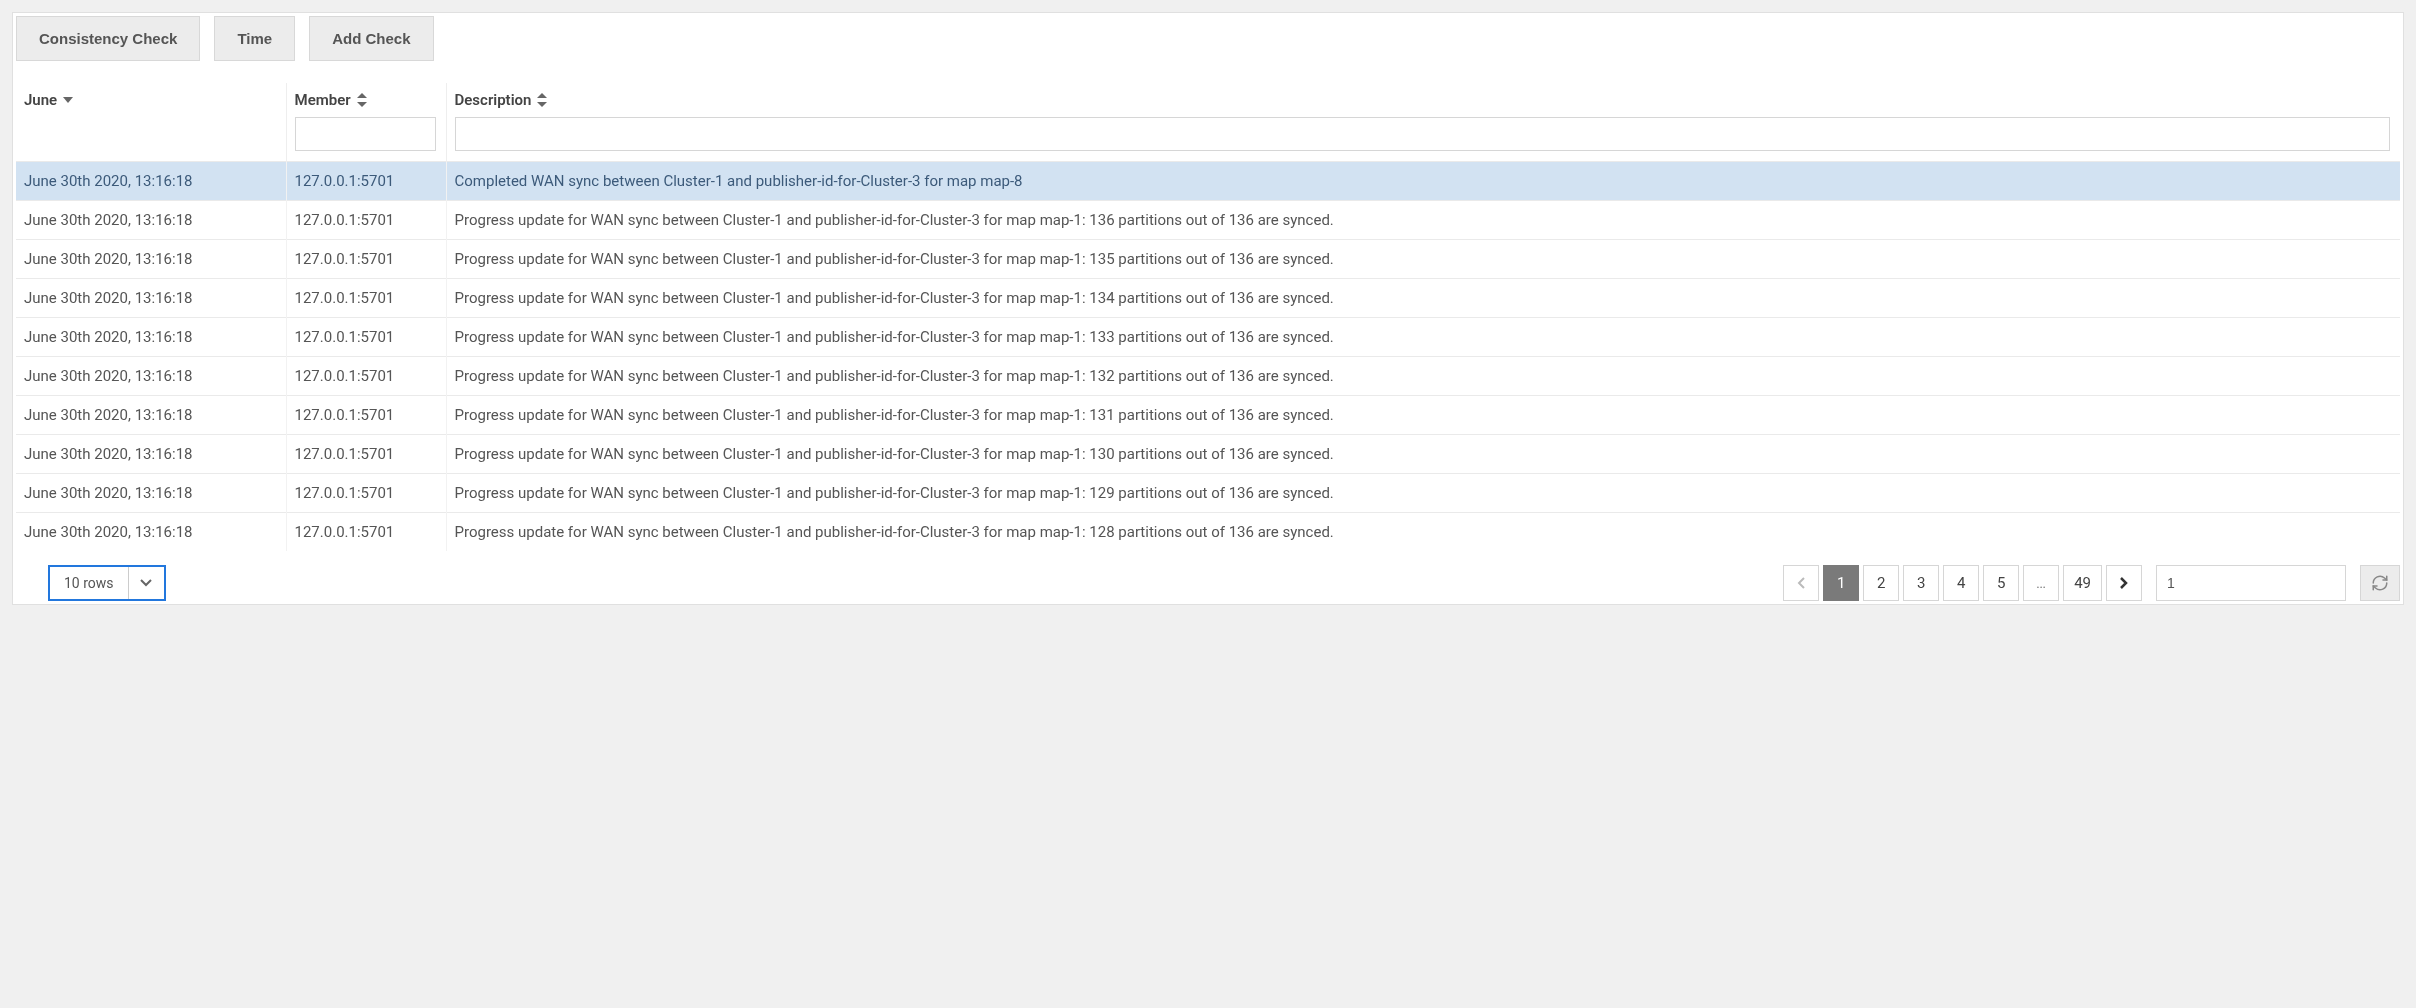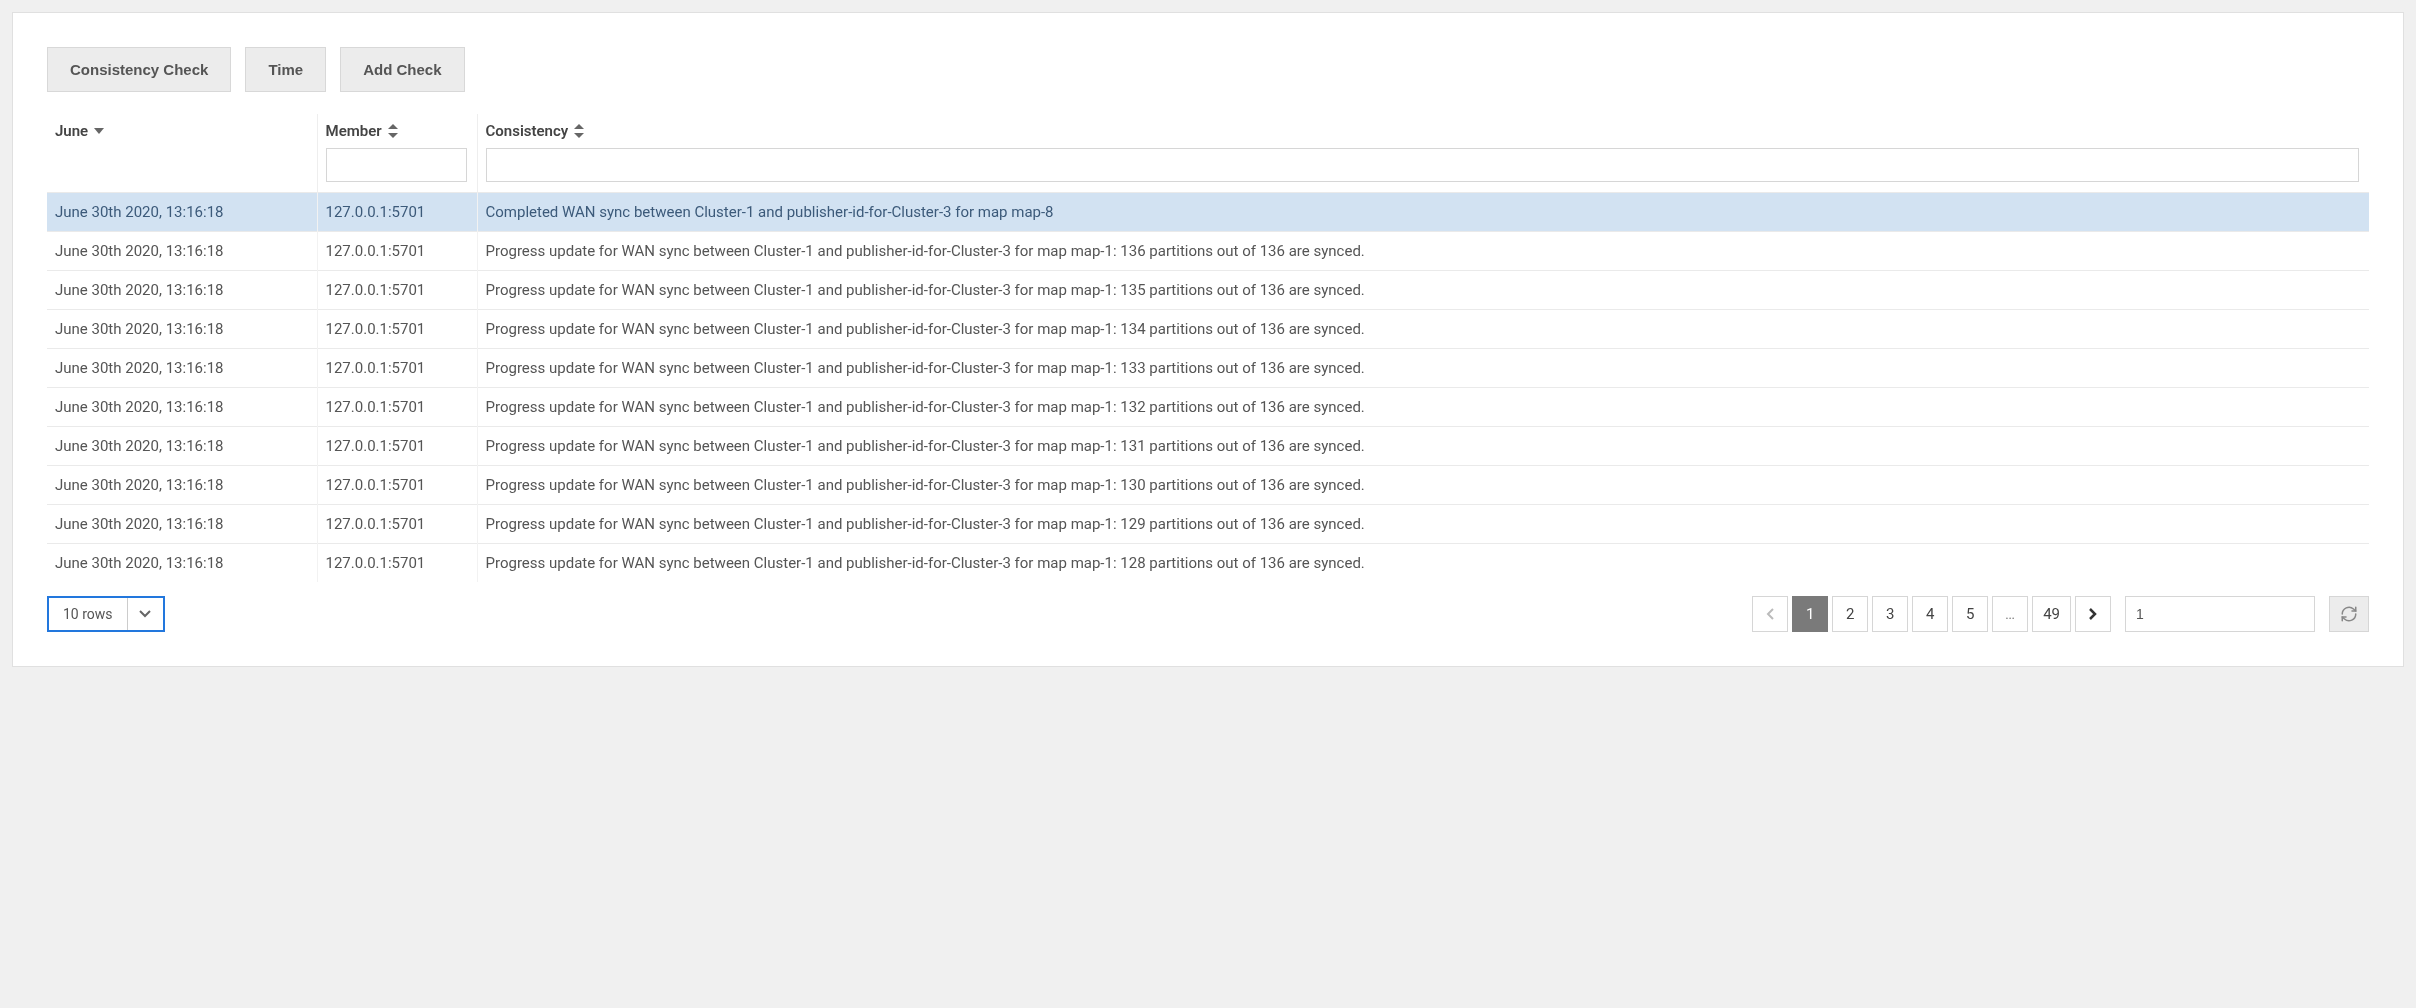--- a/index.html
+++ b/index.html
@@ -10,21 +10,21 @@
     body {
       font-family: -apple-system, BlinkMacSystemFont, "Segoe UI", Roboto, "Helvetica Neue", Arial, sans-serif;
       background: #f0f0f0;
       padding: 12px;
       font-size: 14px;
       color: #555;
     }
     .panel {
       background: #fff;
       border: 1px solid #e0e0e0;
-      padding: 34px;
+      padding: 3px;
     }
     .toolbar {
       display: flex;
       gap: 14px;
       margin-bottom: 22px;
     }
     .btn {
       background: #ececec;
       border: 1px solid #d8d8d8;
       padding: 13px 22px;
@@ -87,20 +87,21 @@
       background: #d2e2f2;
     }
     tbody tr.selected td {
       color: #3c5a7a;
     }
     .footer {
       display: flex;
       align-items: center;
       margin-top: 14px;
       gap: 14px;
+      margin-left: 32px;
     }
     .rows-select {
       display: flex;
       align-items: center;
       border: 2px solid #2277dd;
       height: 36px;
       cursor: pointer;
       background: #fff;
     }
     .rows-select .label {
@@ -202,21 +203,21 @@
             <span>Member</span>
             <svg class="sort-icon" viewBox="0 0 10 14">
                 <path d="M0 5 L5 0 L10 5 Z"></path>
                 <path d="M0 9 L5 14 L10 9 Z"></path>
               </svg>
           </div>
           <input class="filter-input" type="text" value="" style="">
         </th>
         <th>
           <div class="th-label">
-            <span>Consistency</span>
+            <span>Description</span>
             <svg class="sort-icon" viewBox="0 0 10 14">
                 <path d="M0 5 L5 0 L10 5 Z"></path>
                 <path d="M0 9 L5 14 L10 9 Z"></path>
               </svg>
           </div>
           <input class="filter-input" type="text" value="" style="">
         </th>
       </tr>
     </thead>
     <tbody id="rows-body">

